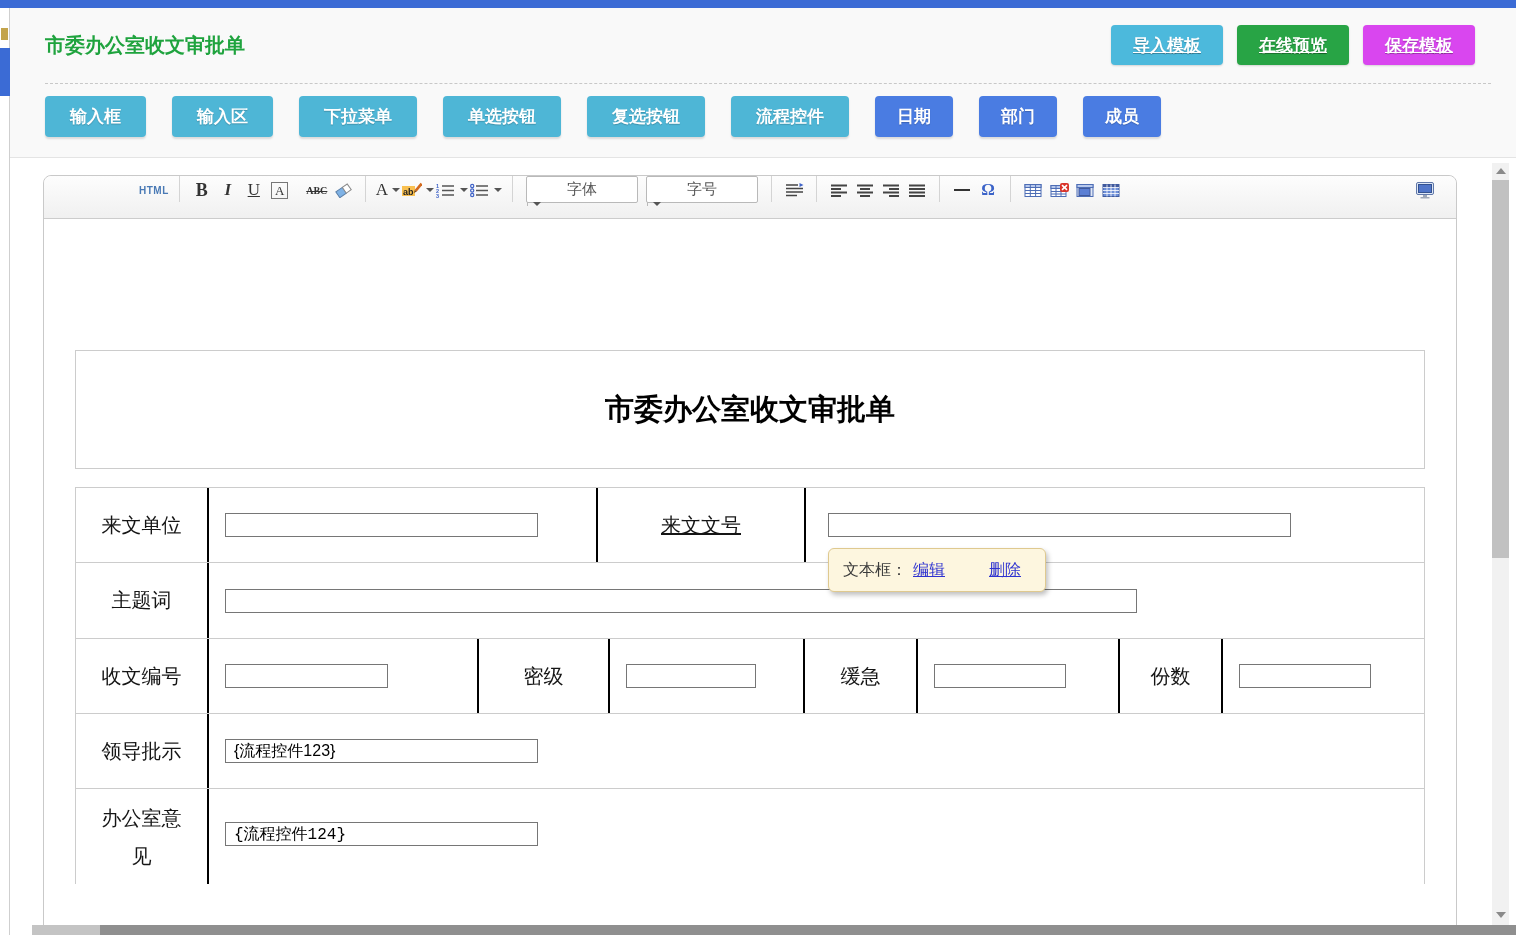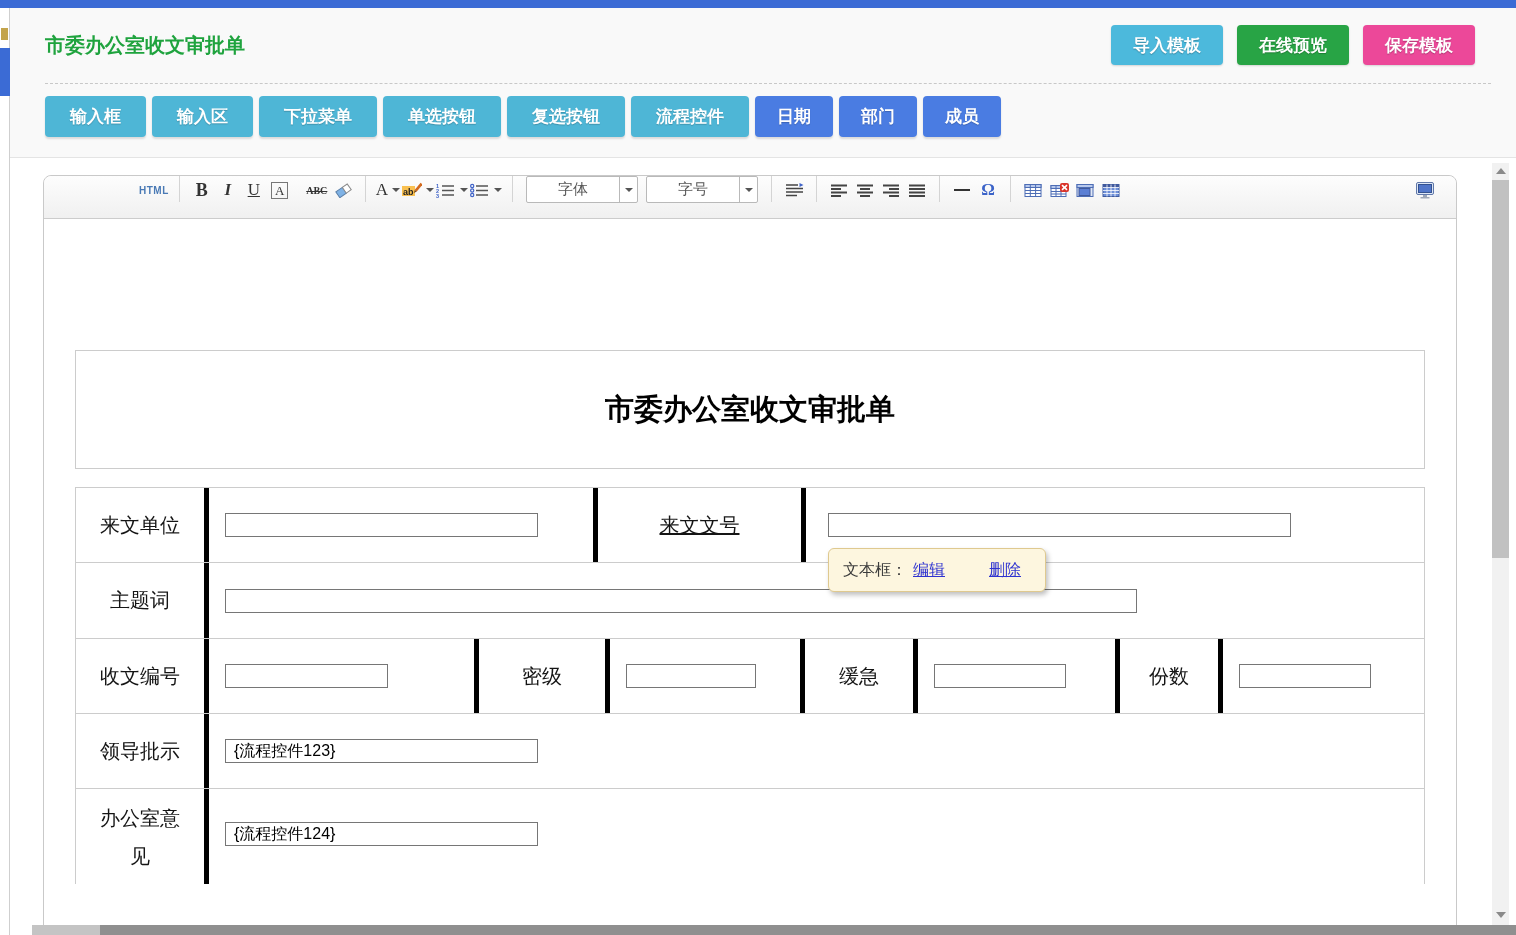--- a/index.html
+++ b/index.html
@@ -14,27 +14,27 @@
 
   .bottom-light { position:absolute; left:32px; top:925px; width:68px; height:10px; background:#c4c4c4; z-index:60; }
   .bottom-dark  { position:absolute; left:100px; top:925px; width:1416px; height:10px; background:#8f8f8f; z-index:60; }
 
   
   .header { position:absolute; left:10px; top:8px; width:1506px; height:150px; background:#f9f9f9; border-bottom:1px solid #e4e4e4; }
   .page-title { position:absolute; left:35px; top:24px; font:bold 20px "Liberation Serif", serif; color:#1fa33e; }
   .header-actions { position:absolute; top:17px; right:41px; display:flex; gap:14px; }
   .act-btn { height:40px; padding:0 22px; border:none; border-radius:4px; color:#fff;
              font:bold 17px "Liberation Serif", serif; text-shadow:0 1px 1px rgba(0,0,0,.25);
-             cursor:pointer; box-shadow:0 1px 2px rgba(0,0,0,.15); }
+             cursor:pointer; box-shadow:0 1px 2px rgba(0,0,0,.15);text-decoration:underline; }
   .act-import { background:#4cb9dc; }
   .act-preview { background:#28a445; }
-  .act-save { background:#ec4899;text-align:right; }
+  .act-save { background:#d946ef;text-align:right; }
   .dashed-sep { position:absolute; left:35px; right:25px; top:75px; border-top:1px dashed #c8c8c8; }
 
-  .component-row { position:absolute; left:35px; top:88px; display:flex; gap:6px; }
+  .component-row { position:absolute; left:35px; top:88px; display:flex; gap:26px; }
   .cmp-btn { height:41px; padding:0 25px; border:none; border-radius:4px; color:#fff;
              font:bold 17px "Liberation Serif", serif; text-shadow:0 1px 1px rgba(0,0,0,.2);
              background:#4eb6d6; box-shadow:0 2px 2px rgba(0,0,0,.12); cursor:pointer; }
   .cmp-btn.blue { background:#4a7ce2; padding:0 22px; }
 
   
   .editor { position:absolute; left:43px; top:175px; width:1414px; height:780px;
             border:1px solid #c9c9c9; border-radius:8px 8px 0 0; background:#fff; }
   .ed-toolbar { height:43px; display:flex; padding:0 18px 12px 94px;
                 background:linear-gradient(#fdfdfd,#f0f0f0); border-bottom:1px solid #ccc;
@@ -46,47 +46,47 @@
   .html-label { font:bold 10px "Liberation Sans", sans-serif; letter-spacing:.5px; color:#4a7ab5; }
   .b-ic { font:bold 18px "Liberation Serif", serif; }
   .i-ic { font:italic bold 17px "Liberation Serif", serif; }
   .u-ic { font:17px "Liberation Serif", serif; text-decoration:underline; }
   .abox-ic { font:13px "Liberation Serif", serif; border:1px solid #777; padding:0 3px; line-height:15px; }
   .abc-ic { font:bold 10px "Liberation Serif", serif; text-decoration:line-through;margin-left:12px; }
   .fc-ic { font:17px "Liberation Serif", serif; }
   .caret { width:0; height:0; border-left:4px solid transparent; border-right:4px solid transparent;
            border-top:4px solid #555; margin-left:4px; display:inline-block; }
   .tb-select { width:112px; height:27px; border:1px solid #b9b9b9; background:#fff; display:flex;
-               border-radius:2px; margin:0 4px; cursor:pointer; }
+               border-radius:2px; margin:0 4px; cursor:pointer;flex-direction:column; }
   .tb-select .sel-lbl { flex:1; text-align:center; font:15px "Liberation Serif", serif; color:#555; line-height:25px; }
   .tb-select .sel-dd { width:18px; border-left:1px solid #b9b9b9; display:flex; align-items:center; justify-content:center; }
   .hr-ic { width:16px; height:2px; background:#333; }
   .omega-ic { font:bold 17px "Liberation Serif", serif; color:#3b63c8; }
   .fullscreen { margin-left:auto; }
 
   
   .ed-body { padding:131px 31px 0; }
   .doc-title-box { border:1px solid #ccc; height:119px; display:flex; align-items:center; justify-content:center;
                    font:bold 29px "Liberation Sans", sans-serif; color:#000; }
   .form-table { margin-top:18px; border:1px solid #ccc; border-bottom:none; }
   .frow { display:flex; border-bottom:1px solid #ccc; height:75px; align-items:stretch; }
   .frow.h76 { height:76px; }
   .frow.last { height:95px; border-bottom:none; }
-  .fcell { border-right:5px solid #000000; display:flex; align-items:center; flex:0 0 auto; }
+  .fcell { border-right:2px solid #000000; display:flex; align-items:center; flex:0 0 auto; }
   .fcell.grow { flex:1 1 auto; border-right:none; }
   .flabel { justify-content:center; font:20px "Liberation Sans", sans-serif; color:#151515; text-align:center; }
   .w133{width:133px;} .w389{width:389px;} .w208{width:208px;text-decoration:underline;} .w270{width:270px;}
   .w131{width:131px;} .w195{width:195px;} .w113{width:113px;} .w202{width:202px;} .w103{width:103px;}
   .tin { height:24px; border:1px solid #767676; background:#fff; font:16px "Liberation Sans", sans-serif;
          padding:0 8px; margin-left:16px; }
   .tin.w313{width:313px;} .tin.w463{width:463px; margin-left:22px;} .tin.w912{width:912px;}
   .tin.w163{width:163px;} .tin.w130{width:130px;} .tin.w132{width:132px;}
   .frow.last .fcell { align-items:flex-start; }
   .lbl-wrap { width:88px; line-height:38px; word-break:break-all; margin:10px auto 0; }
-  .frow.last .tin { margin-top:33px; }
+  .frow.last .tin { margin-top:33px;font-family:Liberation Mono, monospace; }
 
   
   .ctx-tooltip { position:absolute; left:828px; top:548px; width:218px; height:44px; z-index:50;
                  background:#fdf6df; border:1px solid #dfc98f; border-radius:6px;
                  box-shadow:2px 3px 5px rgba(0,0,0,.25); display:flex; align-items:center;
                  padding:0 14px; font:16px "Liberation Serif", serif; color:#3c3c3c; }
   .ctx-tooltip a { color:#2f33d0; text-decoration:underline; font:16px "Liberation Serif", serif; cursor:pointer; }
   .ctx-tooltip .lnk-edit { margin-left:6px; }
   .ctx-tooltip .lnk-del { margin-left:44px; }
 

